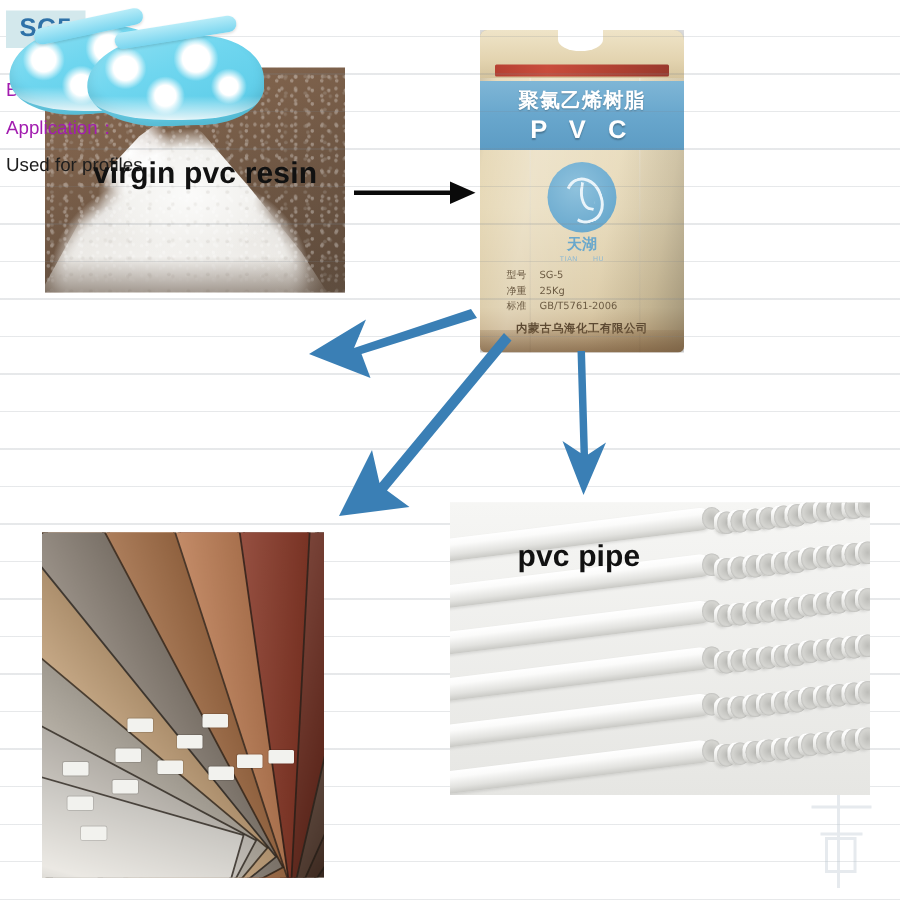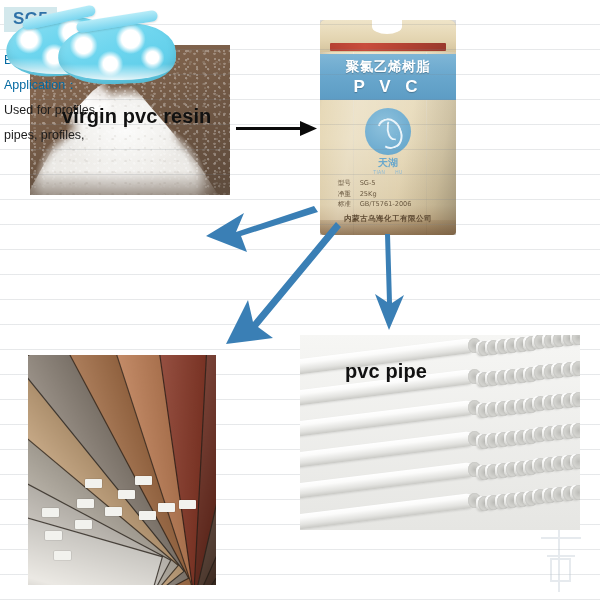--- a/index.html
+++ b/index.html
@@ -148,21 +148,21 @@
       rgba(0,0,0,0) 0 24px, rgba(120,130,140,.18) 24px 25px);
   }
   #sg5{
     position:absolute;left:4px;top:7px;
     padding:2px 9px 3px;
     background:#d3e8ec;color:#2f72a8;
     font-size:17px;font-weight:bold;letter-spacing:.3px;
   }
   #info .lines{position:absolute;left:4px;top:48px;right:0;}
   #info .ln{height:25px;line-height:25px;font-size:12.5px;color:#222;white-space:nowrap;}
-  #info .lbl{color:#0369a1;}
+  #info .lbl{color:#a21caf;}
   #info .val{color:#1d1d1d;}
   #info .watermark{
     position:absolute;right:4px;bottom:8px;width:70px;height:78px;opacity:.35;
   }
   #info .watermark .pole{position:absolute;left:46%;top:0;width:2px;height:100%;background:#b9c6cf;}
   #info .watermark .x1{position:absolute;left:22%;top:30%;width:56%;height:2px;background:#b9c6cf;}
   #info .watermark .x2{position:absolute;left:30%;top:52%;width:40%;height:2px;background:#b9c6cf;}
   #info .watermark .box{position:absolute;left:34%;top:56%;width:24%;height:26%;border:2px solid #b9c6cf;}
 
   
@@ -282,21 +282,20 @@
     </div>
     <div id="sg5">SG5</div>
     <div class="lines">
       <div class="ln">
         <span class="lbl">Brand：</span><span class="val">Tianhu</span>
       </div>
       <div class="ln">
         <span class="lbl">Application：</span>
       </div>
       <div class="ln val">Used for profiles</div>
-      <div class="ln val">pipes, profiles,</div>
     </div>
   </div>
 
   <div id="sandals">
     <div class="shoe back"></div>
     <div class="sole sole1"></div>
     <div class="strap s1"></div>
     <div class="shoe front"></div>
     <div class="sole sole2"></div>
     <div class="strap s2"></div>

